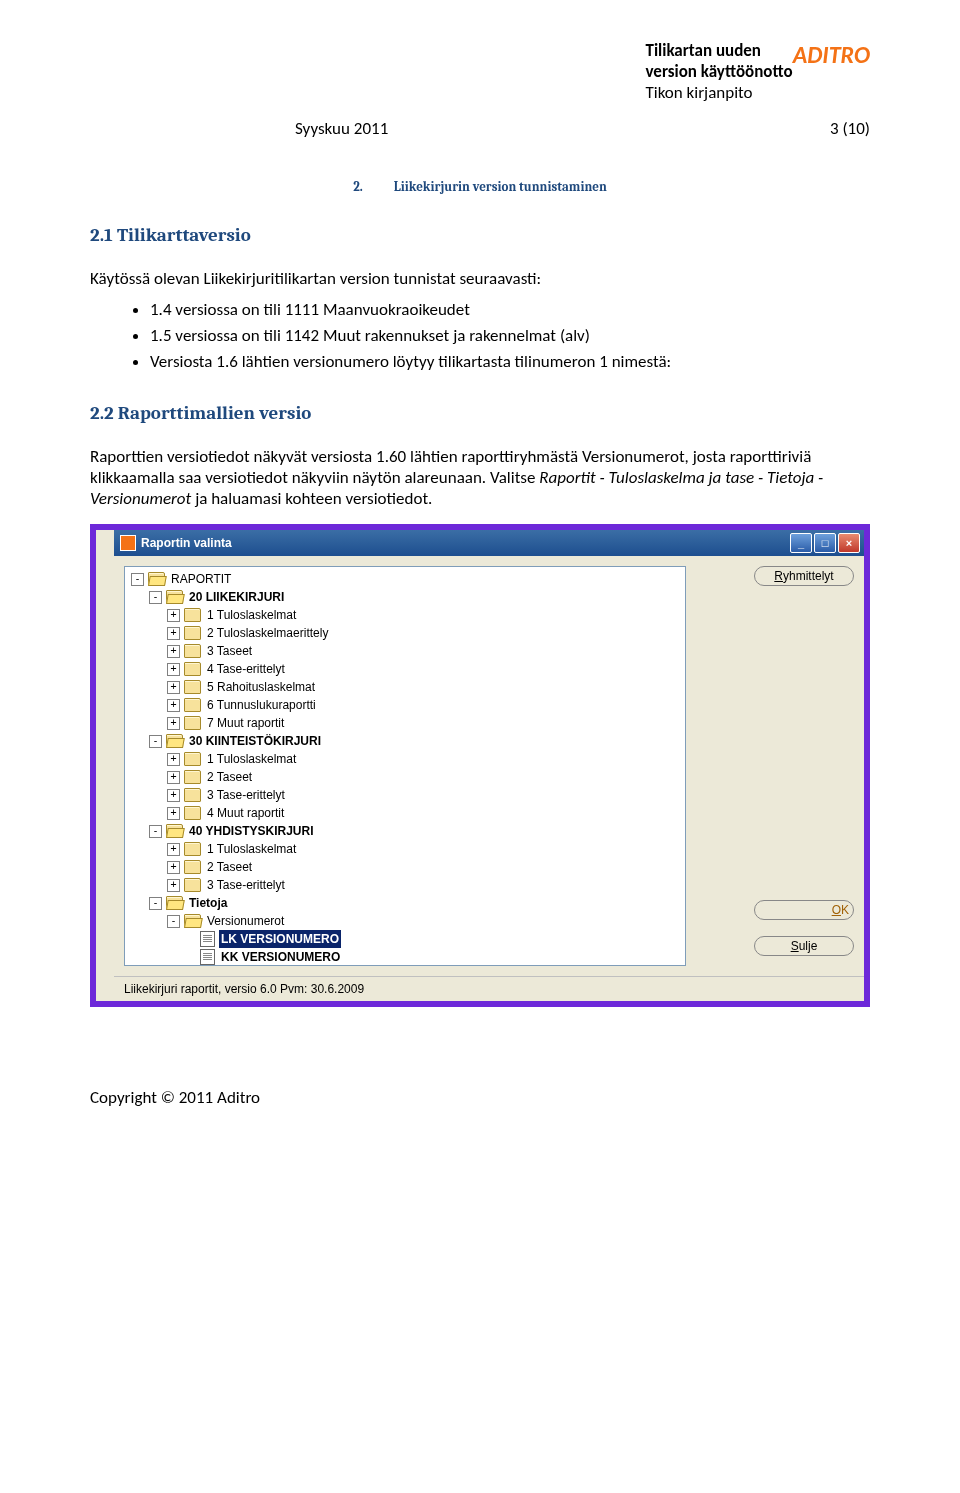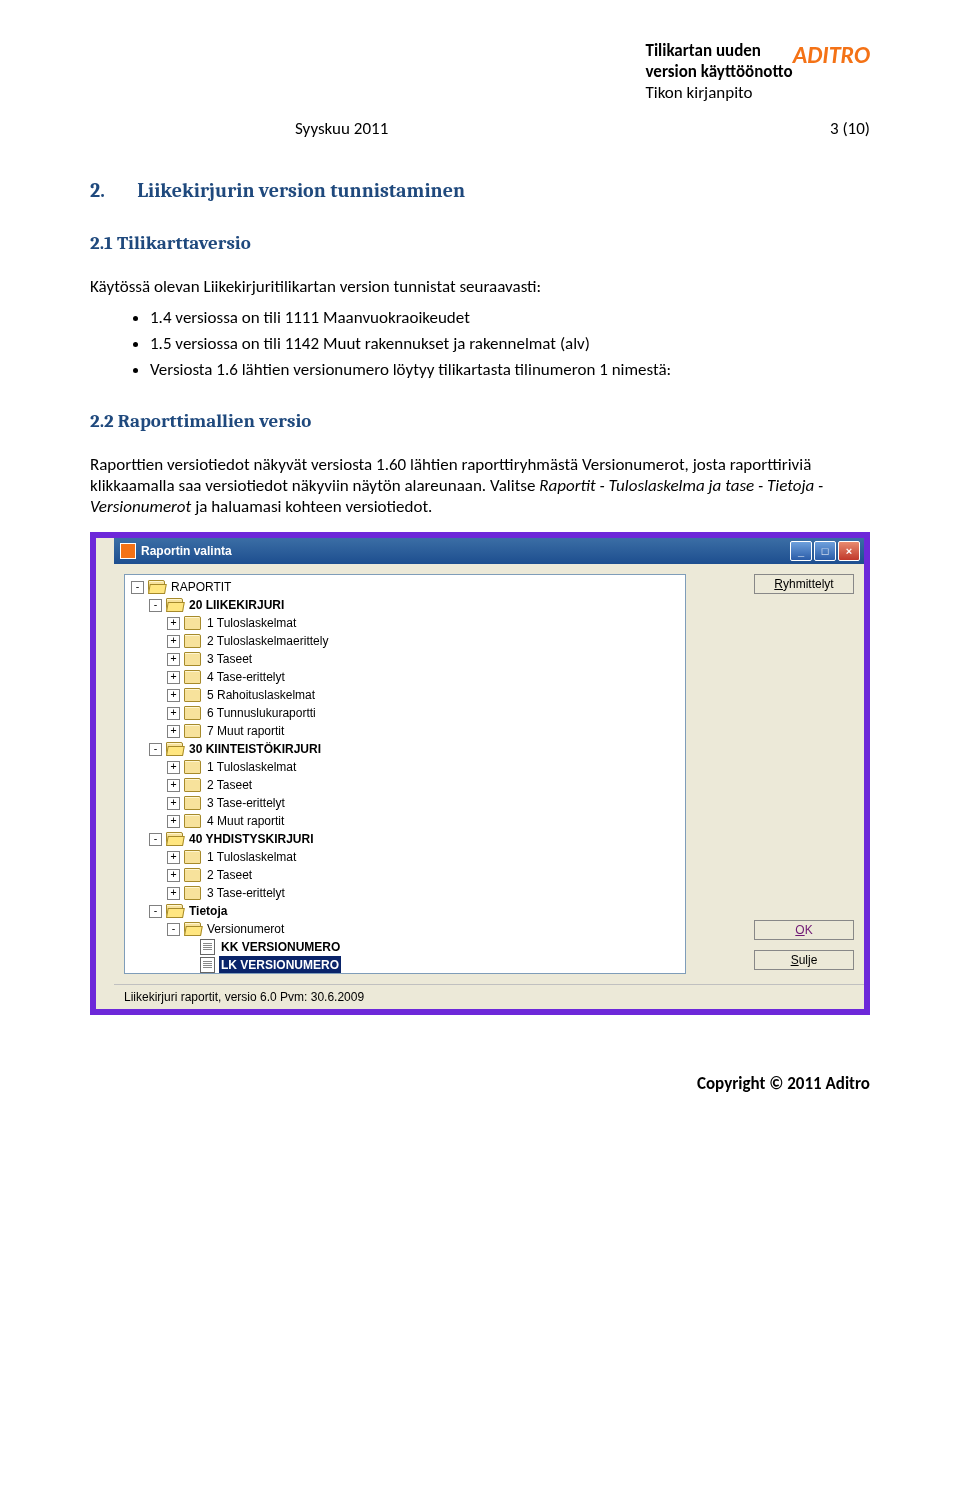--- a/index.html
+++ b/index.html
@@ -36,24 +36,25 @@
   .date-row {
     display: flex;
     justify-content: space-between;
     padding-left: 205px;
     margin-top: 15px;
     margin-bottom: 40px;
   }
   h1.sec {
     font-family: Cambria, Georgia, serif;
     color: #1f497d;
-    font-size: 20px;
+    font-size: 13px;
     font-weight: bold;
     margin-top: 30px;
     margin-bottom: 30px;
+    text-align: center;
   }
   h2.sub {
     font-family: Cambria, Georgia, serif;
     color: #1f497d;
     font-size: 19px;
     font-weight: bold;
     margin-top: 30px;
     margin-bottom: 22px;
   }
   h1.sec .num { margin-right: 28px; }
@@ -116,26 +117,26 @@
     overflow: hidden;
     padding: 3px 0;
     line-height: 1.5;
   }
   .side-panel { flex: 1; display: flex; flex-direction: column; align-items: flex-end; }
   .side-btn {
     width: 90px;
     padding: 2px 4px;
     background: #ece9d8;
     border: 1px solid #888;
-    border-radius: 0;
+    border-radius: 10px;
     font-size: 12px;
     text-align: center;
-    margin-bottom: 4px;
-  }
-  .side-btn.disabled { color: #701a75; }
+    margin-bottom: 10px;
+  }
+  .side-btn.disabled { color: #a16207; text-align: right; }
   .side-spacer { flex: 1; }
   .side-bottom { display: flex; flex-direction: column; gap: 6px; margin-top: auto;}
 
   .tree-item {
     display: flex;
     align-items: center;
     white-space: nowrap;
   }
   .toggle {
     width: 11px; height: 11px;
@@ -195,24 +196,23 @@
 
   .statusbar {
     border-top: 1px solid #c0c0c0;
     padding: 5px 10px;
     font-size: 12px;
     color: #000;
     background: #ece9d8;
   }
 
   .footer-copy {
-    text-align: right;
-    margin-top: 58px;
+    text-align: left;
+    margin-top: 80px;
     font-size: 17px;
-    font-weight: bold;
   }
 </style>
 </head>
 <body>
 
 <div class="header-row">
   <div class="header-left">
     <div class="header-title1">Tilikartan uuden</div>
     <div class="header-title2">version käyttöönotto</div>
     <div class="header-sub">Tikon kirjanpito</div>
@@ -363,26 +363,26 @@
           <span class="tree-label bold">Tietoja</span>
         </div>
         <div class="tree-item" style="padding-left: 42px;">
           <span class="toggle">-</span>
           <span class="folder-icon open"></span>
           <span class="tree-label">Versionumerot</span>
         </div>
         <div class="tree-item" style="padding-left: 60px;">
           <span class="no-toggle"></span>
           <span class="doc-icon"></span>
-          <span class="tree-label bold">KK VERSIONUMERO</span>
+          <span class="tree-label bold selected">LK VERSIONUMERO</span>
         </div>
         <div class="tree-item" style="padding-left: 60px;">
           <span class="no-toggle"></span>
           <span class="doc-icon"></span>
-          <span class="tree-label bold selected">LK VERSIONUMERO</span>
+          <span class="tree-label bold">KK VERSIONUMERO</span>
         </div>
       </div>
     <div class="side-panel">
       <div class="side-btn">
         <u>R</u><span>yhmittelyt</span>
       </div>
       <div class="side-spacer"></div>
       <div class="side-bottom">
         <div class="side-btn disabled">
           <span style="text-decoration:underline">O</span><span>K</span>

